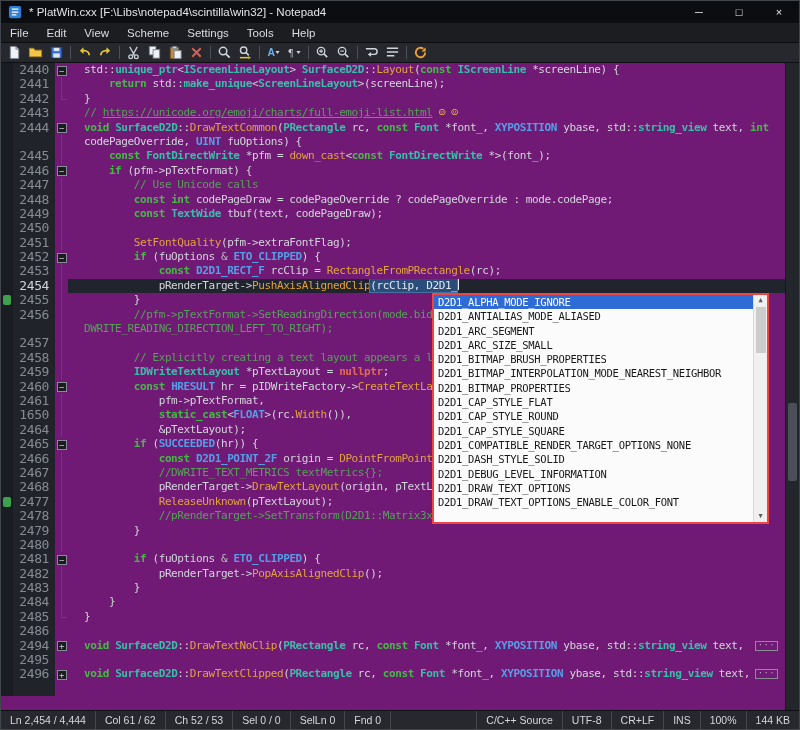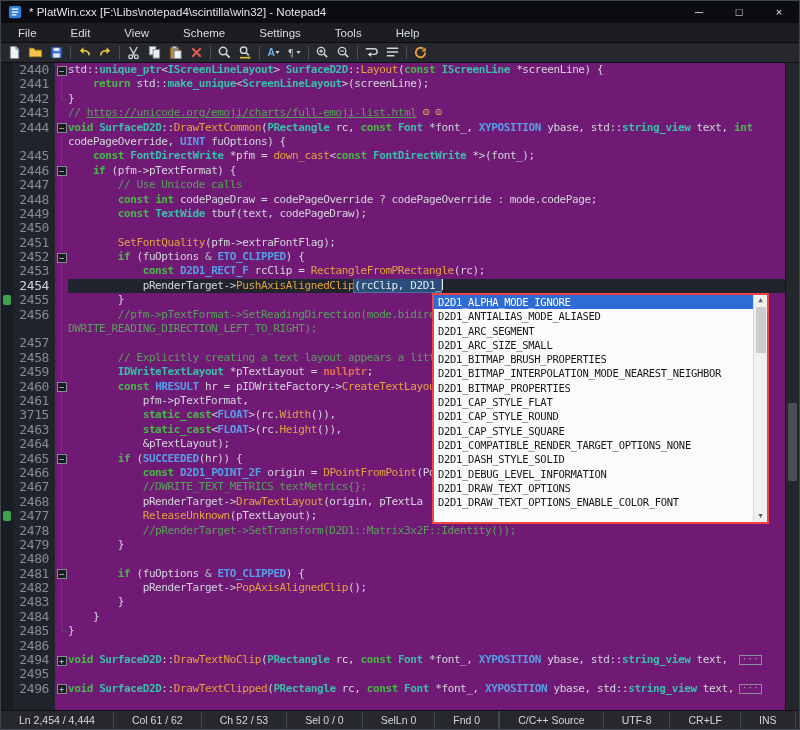--- a/index.html
+++ b/index.html
@@ -9,41 +9,41 @@
 
   
   .titlebar{height:22px;background:#0c0d10;display:flex;align-items:center;color:#e2e4e8;font-size:11.5px;flex:0 0 auto}
   .title-icon{margin:0 6px 0 7px;display:flex}
   .title-text{flex:1;white-space:nowrap;overflow:hidden}
   .win-btns{display:flex;height:100%}
   .win-btn{width:40px;display:flex;align-items:center;justify-content:center;font-size:11px;color:#e8eaec}
 
   
   .menubar{height:20px;background:#1b1d21;display:flex;align-items:center;font-size:11.5px;color:#d9dce0;border-bottom:1px solid #0b0c0e;flex:0 0 auto}
-  .menu-item{padding:0 17px;height:100%;display:flex;align-items:center}
+  .menu-item{padding:0 9px;height:100%;display:flex;align-items:center}
 
   
   .toolbar{height:20px;background:#26282d;display:flex;align-items:center;padding-left:3px;border-bottom:1px solid #0f1013;flex:0 0 auto}
   .tb-btn{width:21px;height:18px;display:flex;align-items:center;justify-content:center}
   .tb-sep{width:1px;height:13px;background:#4c5058;margin:0 3px}
 
   
   .editor{position:relative;flex:1;overflow:hidden;font-family:"DejaVu Sans Mono",monospace;font-size:11px;letter-spacing:-0.4px}
   .rows{position:absolute;left:0;top:0;right:14px;bottom:0;overflow:hidden}
   .row{display:flex;height:14.4px;line-height:14.4px}
   .m-marker{width:12px;position:relative;background:#191c21;flex:0 0 auto}
   .marker-saved{position:absolute;left:2px;top:2px;width:8px;height:10px;background:#3da24e;border-radius:2px}
   .m-num{width:42px;text-align:right;padding-right:6px;color:#868b93;background:#20232a;font-size:13px;flex:0 0 auto}
   .row.cur .m-num{color:#ced3d9}
   .m-fold{width:13px;position:relative;flex:0 0 auto}
   .f-l::before{content:"";position:absolute;left:6px;top:0;bottom:0;border-left:1px solid #4d525a}
   .f-e::before{content:"";position:absolute;left:6px;top:0;height:7px;border-left:1px solid #4d525a}
   .f-e::after{content:"";position:absolute;left:6px;top:7px;width:6px;border-top:1px solid #4d525a}
   .fbox{position:absolute;left:1.5px;top:2.5px;width:10px;height:10px;border:1px solid #878c94;color:#c4c8ce;font-size:9px;line-height:8px;text-align:center;background:#191c21}
-  .code{flex:1;white-space:pre;padding-left:0;overflow:hidden;color:#d2d5da}
+  .code{flex:1;white-space:pre;padding-left:16px;overflow:hidden;color:#d2d5da}
   .row.cur .code{background:#20242c}
 
   
   .sg-n{color:#d2d5da}
   .sg-k{color:#46b946;font-weight:bold}
   .sg-t{color:#38bfa8;font-weight:bold}
   .sg-b{color:#569fe8;font-weight:bold}
   .sg-f{color:#e2a33e}
   .sg-c{color:#57a05a}
   .sg-cu{color:#57a05a;text-decoration:underline}
@@ -63,21 +63,21 @@
   .ac-ar{height:11px;font-size:7px;color:#5c5c5c;line-height:11px;letter-spacing:0}
   .ac-thumb{width:10px;height:46px;background:#cccccc;margin-top:1px}
   .ac-fill{flex:1}
 
   
   .vscroll{position:absolute;right:0;top:0;bottom:0;width:14px;background:#23262b;border-left:1px solid #14161a}
   .vthumb{position:absolute;left:2px;right:2px;top:340px;height:78px;background:#4a4f58;border-radius:2px}
 
   
   .statusbar{height:19px;background:#26282d;border-top:1px solid #0f1013;display:flex;align-items:stretch;font-size:10.5px;color:#d4d7db;flex:0 0 auto}
-  .st-seg{display:flex;align-items:center;padding:0 18px;border-right:1px solid #43474e;white-space:nowrap}
+  .st-seg{display:flex;align-items:center;padding:0 9px;border-right:1px solid #43474e;white-space:nowrap}
   .st-seg.rt{border-right:none;border-left:1px solid #43474e}
   .st-spacer{flex:1}
 </style>
 </head>
 <body>
 
 <div class="window">
 
   <div class="titlebar">
     <span class="title-icon">
@@ -379,29 +379,23 @@
           <div class="code"><span class="sg-n">        </span><span class="sg-k">const</span><span class="sg-n"> </span><span class="sg-b">HRESULT</span><span class="sg-n"> hr = pIDWriteFactory-&gt;</span><span class="sg-f">CreateTextLayout</span><span class="sg-n">(tbuf</span></div>
         </div>
         <div class="row">
           <div class="m-marker"></div>
           <div class="m-num">2461</div>
           <div class="m-fold f-l"></div>
           <div class="code"><span class="sg-n">            pfm-&gt;pTextFormat,</span></div>
         </div>
         <div class="row">
           <div class="m-marker"></div>
-          <div class="m-num">3715</div>
+          <div class="m-num">1650</div>
           <div class="m-fold f-l"></div>
           <div class="code"><span class="sg-n">            </span><span class="sg-k">static_cast</span><span class="sg-n">&lt;</span><span class="sg-b">FLOAT</span><span class="sg-n">&gt;(rc.</span><span class="sg-f">Width</span><span class="sg-n">()),</span></div>
-        </div>
-        <div class="row">
-          <div class="m-marker"></div>
-          <div class="m-num">2463</div>
-          <div class="m-fold f-l"></div>
-          <div class="code"><span class="sg-n">            </span><span class="sg-k">static_cast</span><span class="sg-n">&lt;</span><span class="sg-b">FLOAT</span><span class="sg-n">&gt;(rc.</span><span class="sg-f">Height</span><span class="sg-n">()),</span></div>
         </div>
         <div class="row">
           <div class="m-marker"></div>
           <div class="m-num">2464</div>
           <div class="m-fold f-l"></div>
           <div class="code"><span class="sg-n">            &amp;pTextLayout);</span></div>
         </div>
         <div class="row">
           <div class="m-marker"></div>
           <div class="m-num">2465</div>

